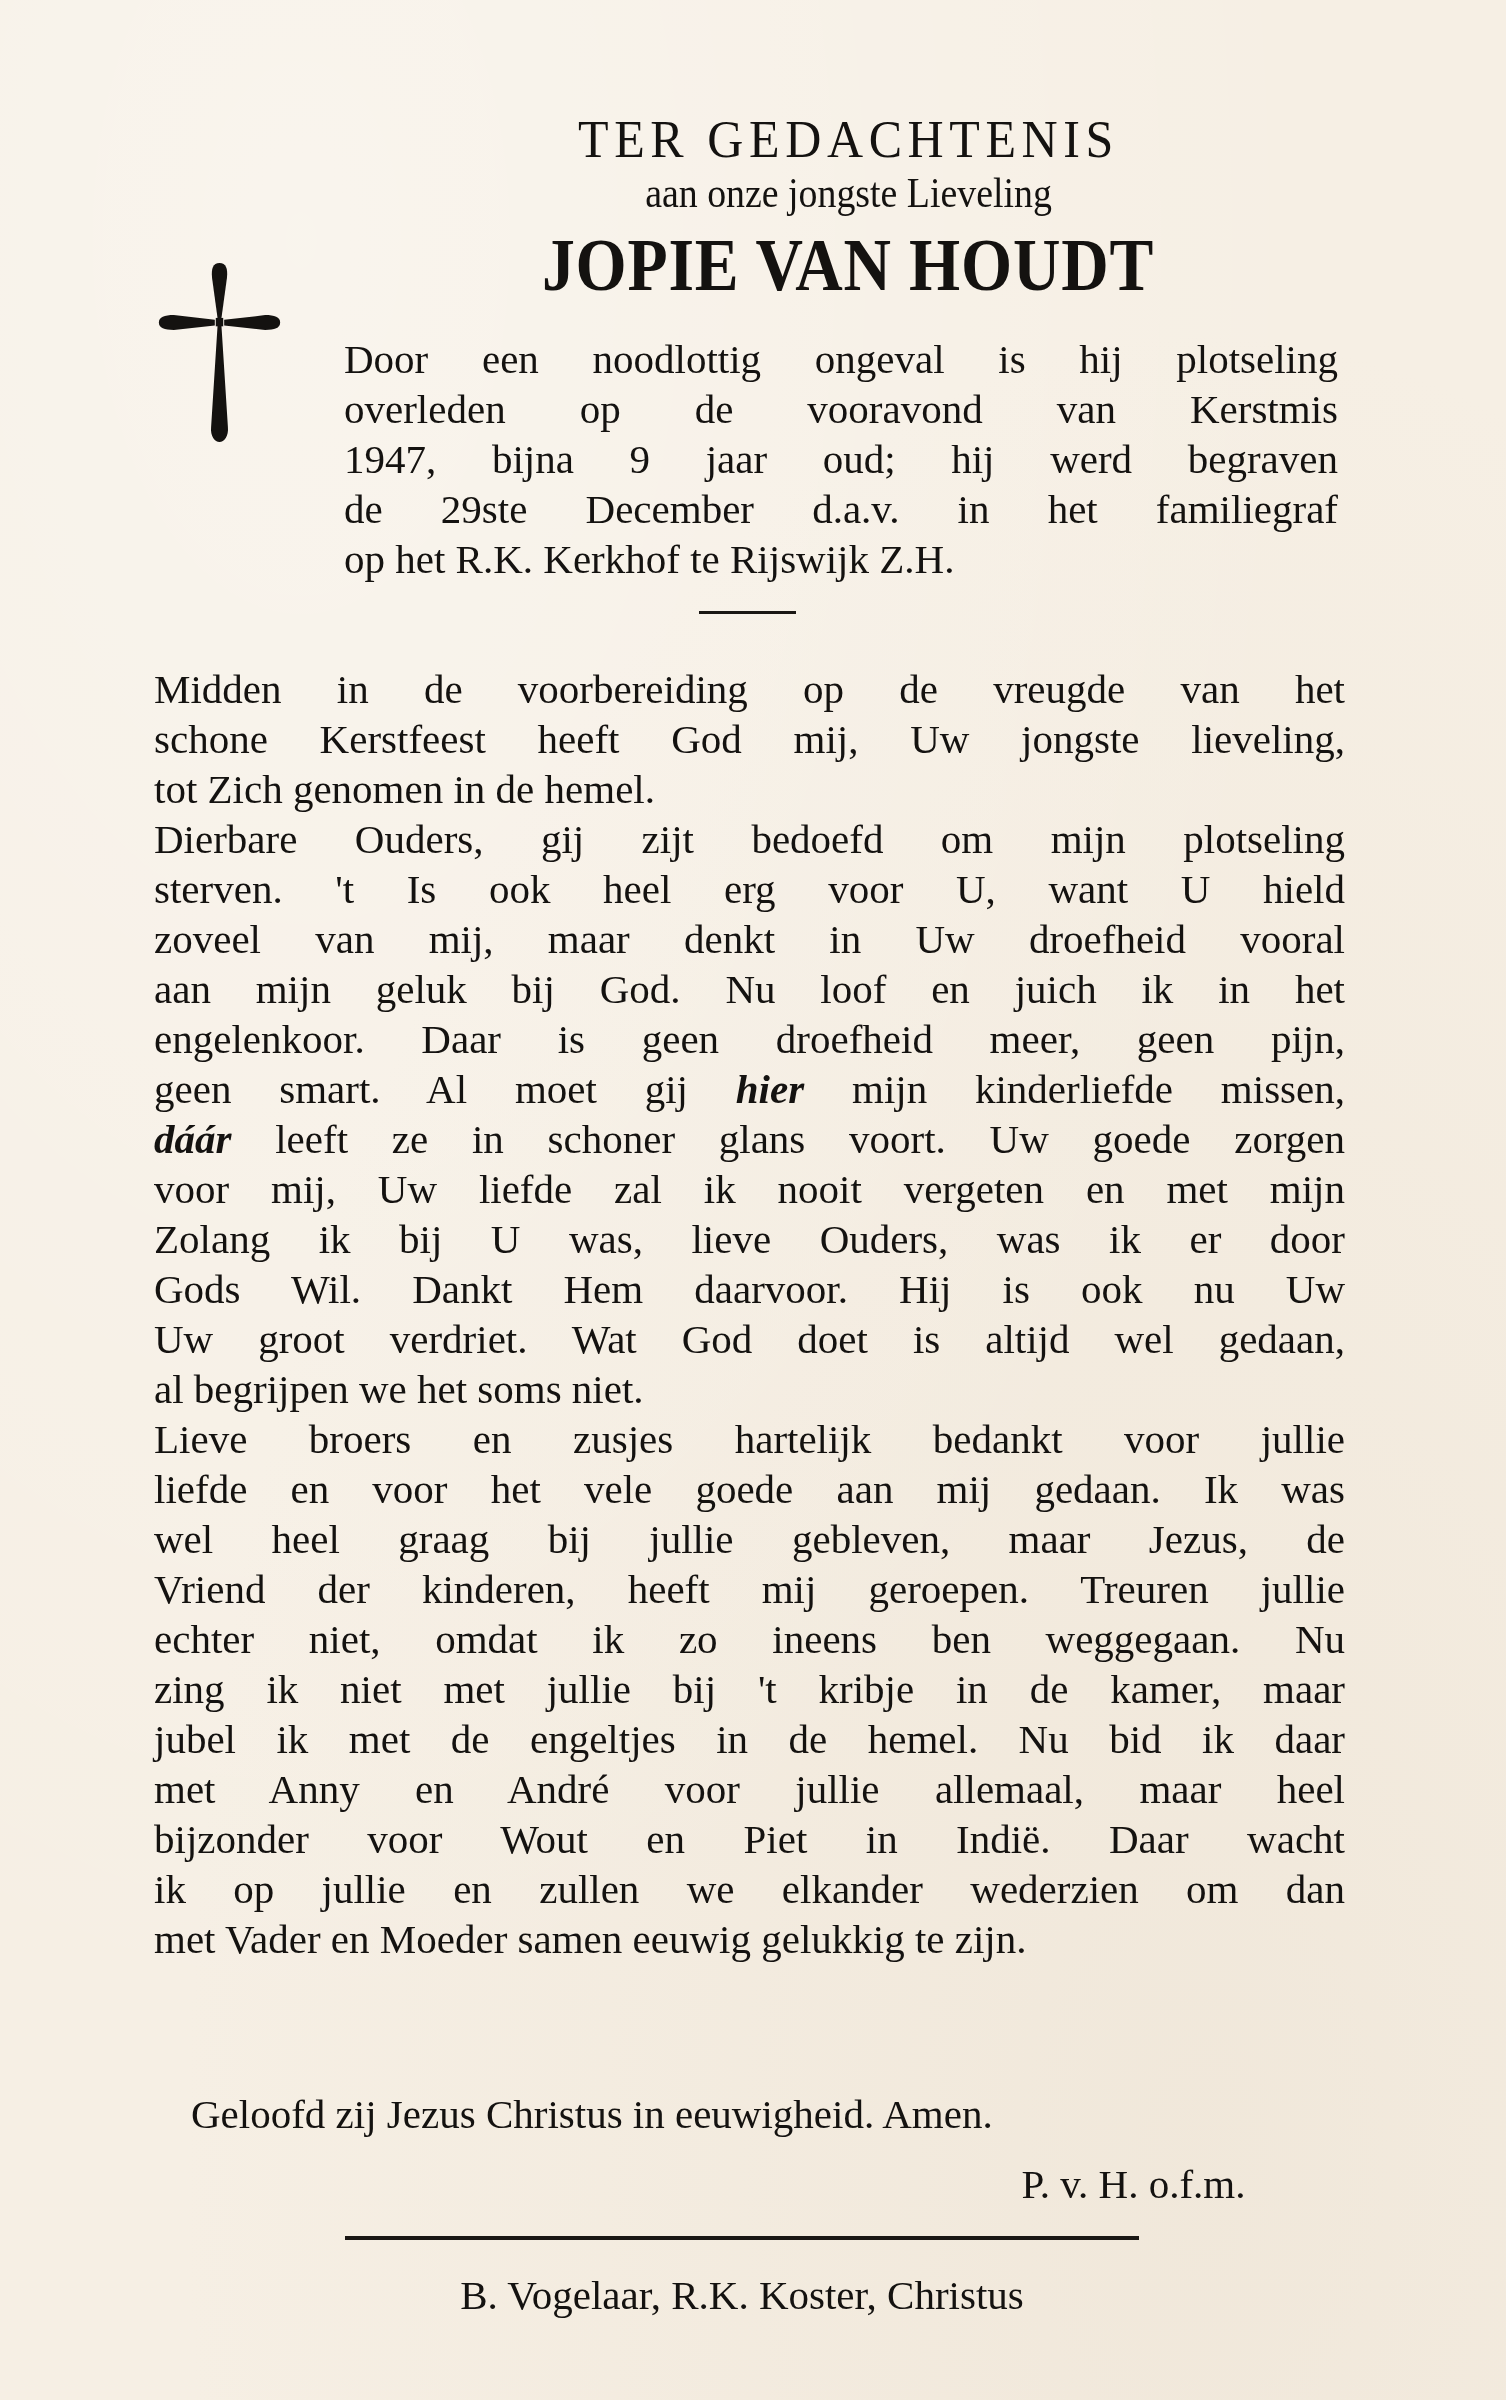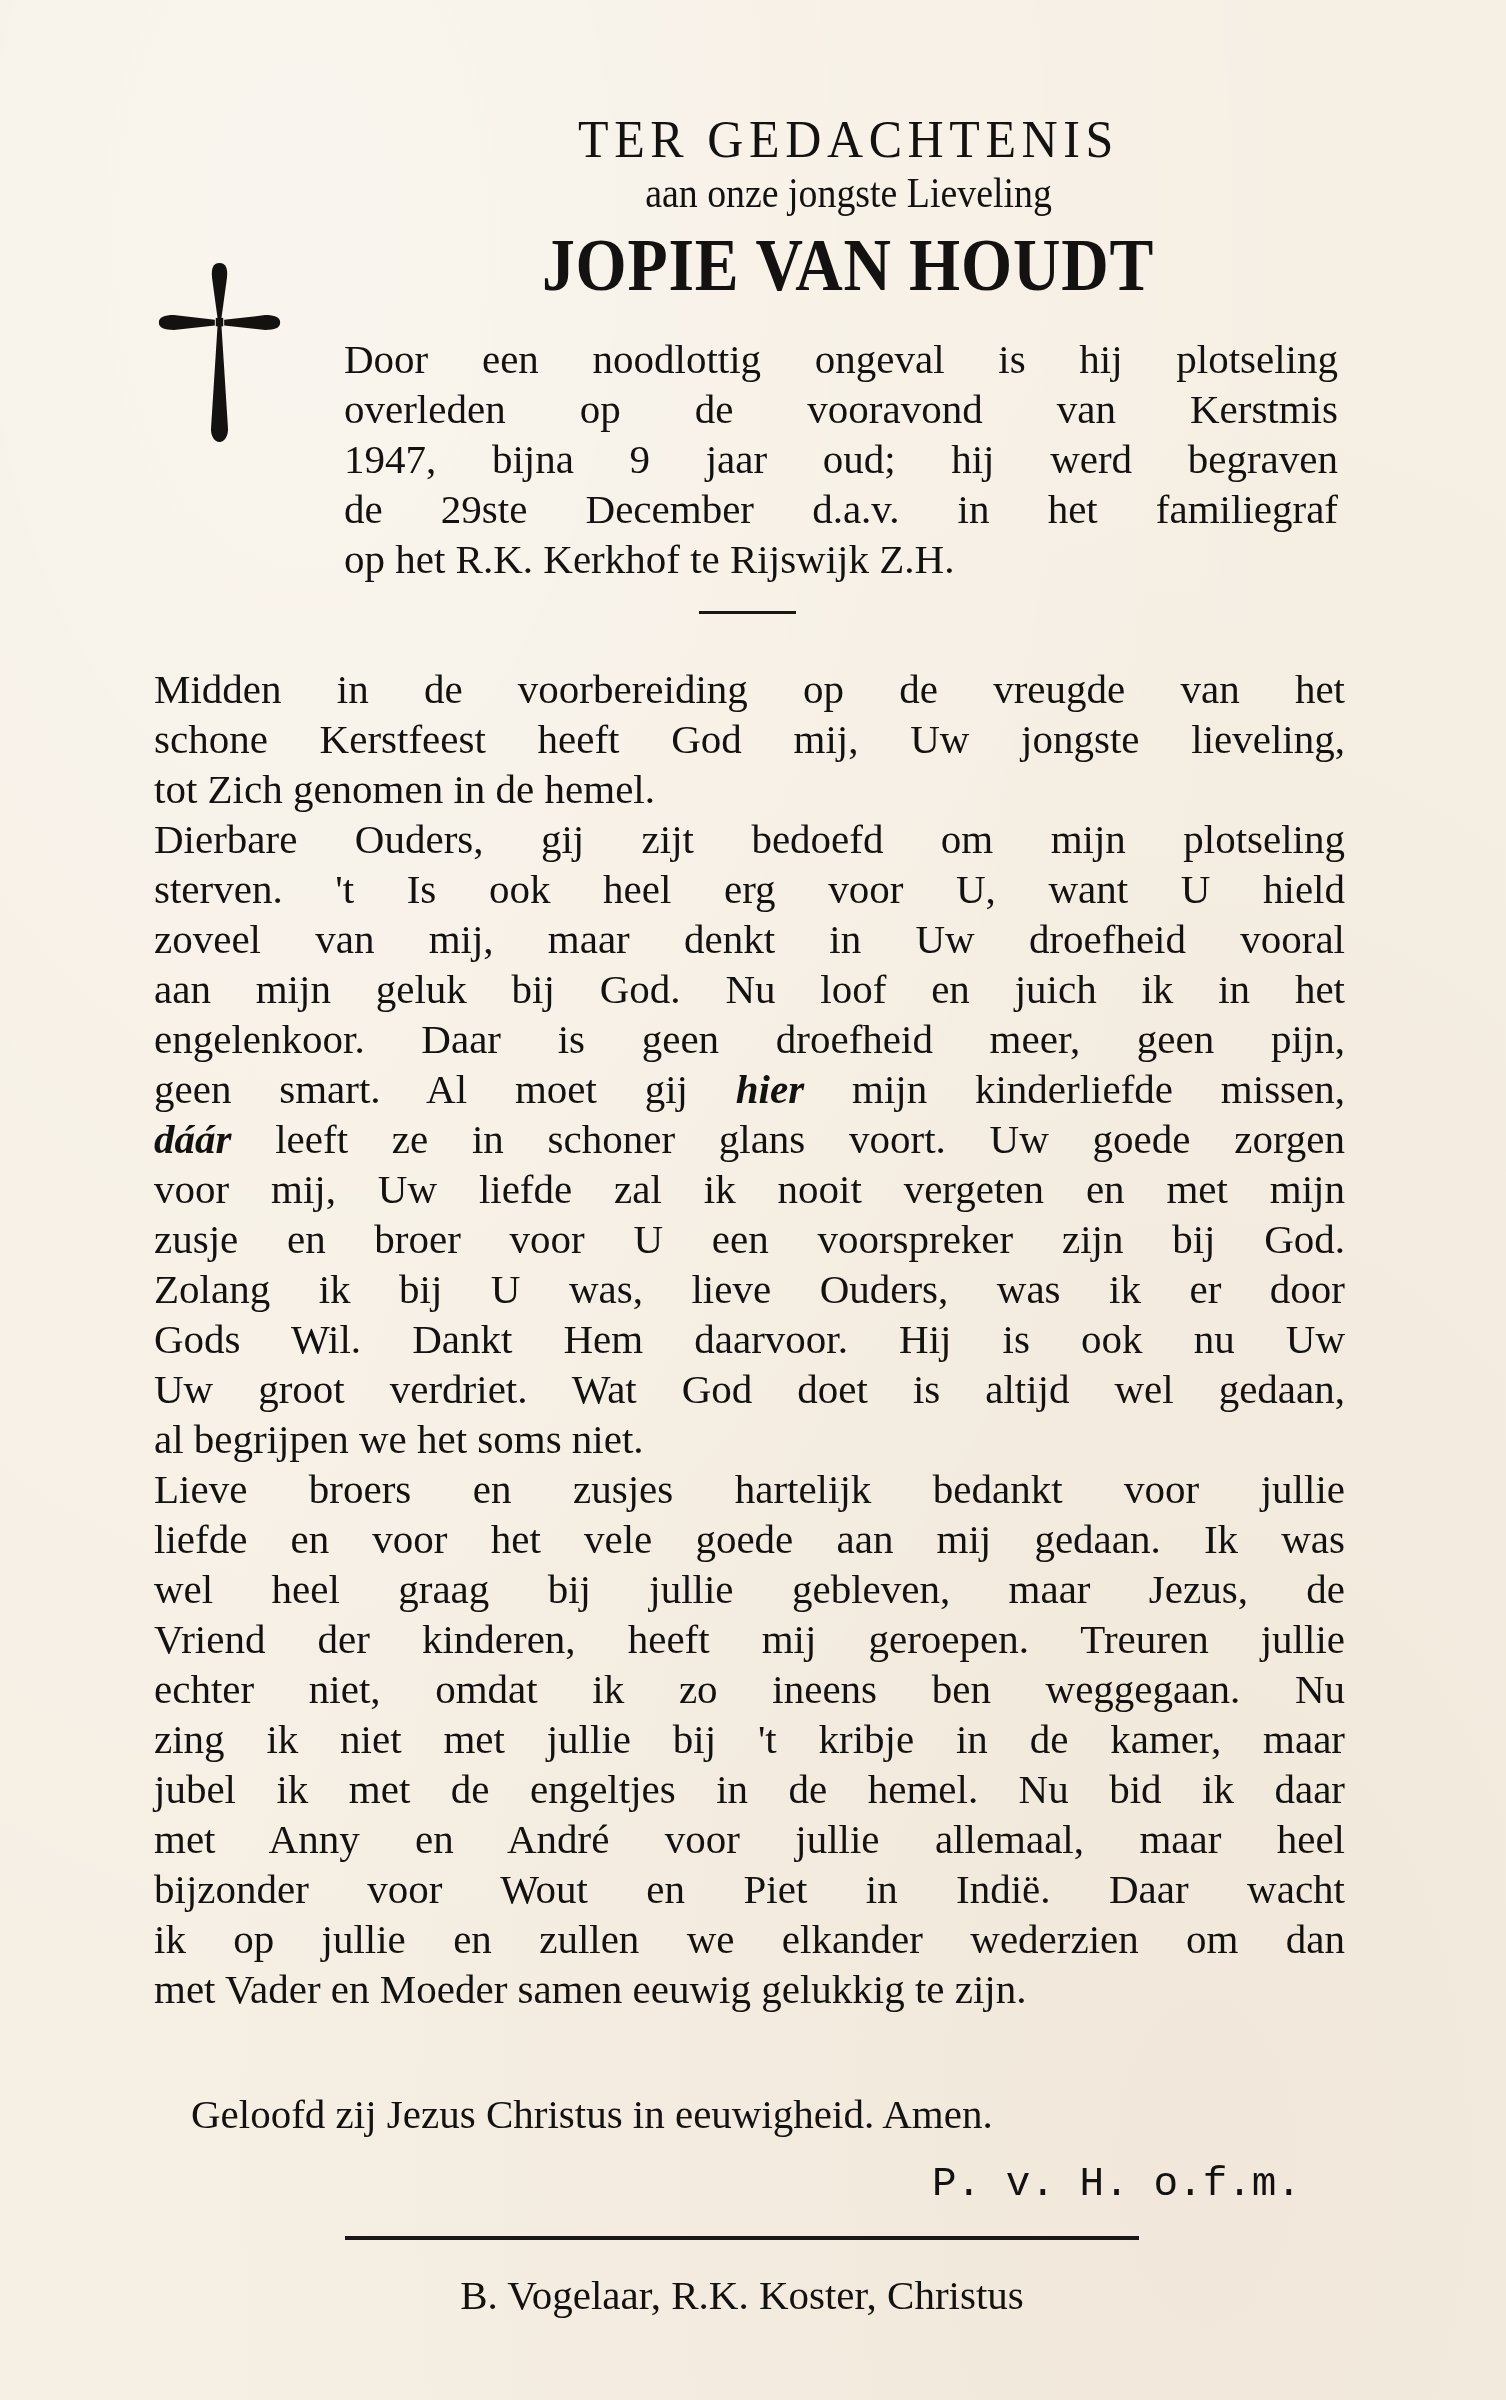--- a/index.html
+++ b/index.html
@@ -106,23 +106,22 @@
       line-height: 52px;
       white-space: nowrap;
     }
     .signature {
       position: absolute;
       left: 932px;
       top: 2158px;
       width: 403px;
       font-size: 41px;
       line-height: 52px;
-      text-align: left;
-      white-space: nowrap;
-      font-family: Liberation Mono, monospace;
+      text-align: center;
+      white-space: nowrap;
     }
     .rule-long {
       position: absolute;
       left: 345px;
       top: 2236px;
       width: 794px;
       height: 3.7px;
       background: #1a1714;
     }
     .footer {
@@ -172,21 +171,20 @@
     <span class="line">schone Kerstfeest heeft God mij, Uw jongste lieveling,</span>
     <span class="line last">tot Zich genomen in de hemel.</span>
     <span class="line">Dierbare Ouders, gij zijt bedoefd om mijn plotseling</span>
     <span class="line">sterven. 't Is ook heel erg voor U, want U hield</span>
     <span class="line">zoveel van mij, maar denkt in Uw droefheid vooral</span>
     <span class="line">aan mijn geluk bij God. Nu loof en juich ik in het</span>
     <span class="line">engelenkoor. Daar is geen droefheid meer, geen pijn,</span>
     <span class="line">geen smart. Al moet gij <em>hier</em> mijn kinderliefde missen,</span>
     <span class="line"><em>dáár</em> leeft ze in schoner glans voort. Uw goede zorgen</span>
     <span class="line">voor mij, Uw liefde zal ik nooit vergeten en met mijn</span>
-    <span class="line">zusje en broer voor U een voorspreker zijn bij God.</span>
     <span class="line">Zolang ik bij U was, lieve Ouders, was ik er door</span>
     <span class="line">Gods Wil. Dankt Hem daarvoor. Hij is ook nu Uw</span>
     <span class="line">Uw groot verdriet. Wat God doet is altijd wel gedaan,</span>
     <span class="line last">al begrijpen we het soms niet.</span>
     <span class="line">Lieve broers en zusjes hartelijk bedankt voor jullie</span>
     <span class="line">liefde en voor het vele goede aan mij gedaan. Ik was</span>
     <span class="line">wel heel graag bij jullie gebleven, maar Jezus, de</span>
     <span class="line">Vriend der kinderen, heeft mij geroepen. Treuren jullie</span>
     <span class="line">echter niet, omdat ik zo ineens ben weggegaan. Nu</span>
     <span class="line">zing ik niet met jullie bij 't kribje in de kamer, maar</span>

